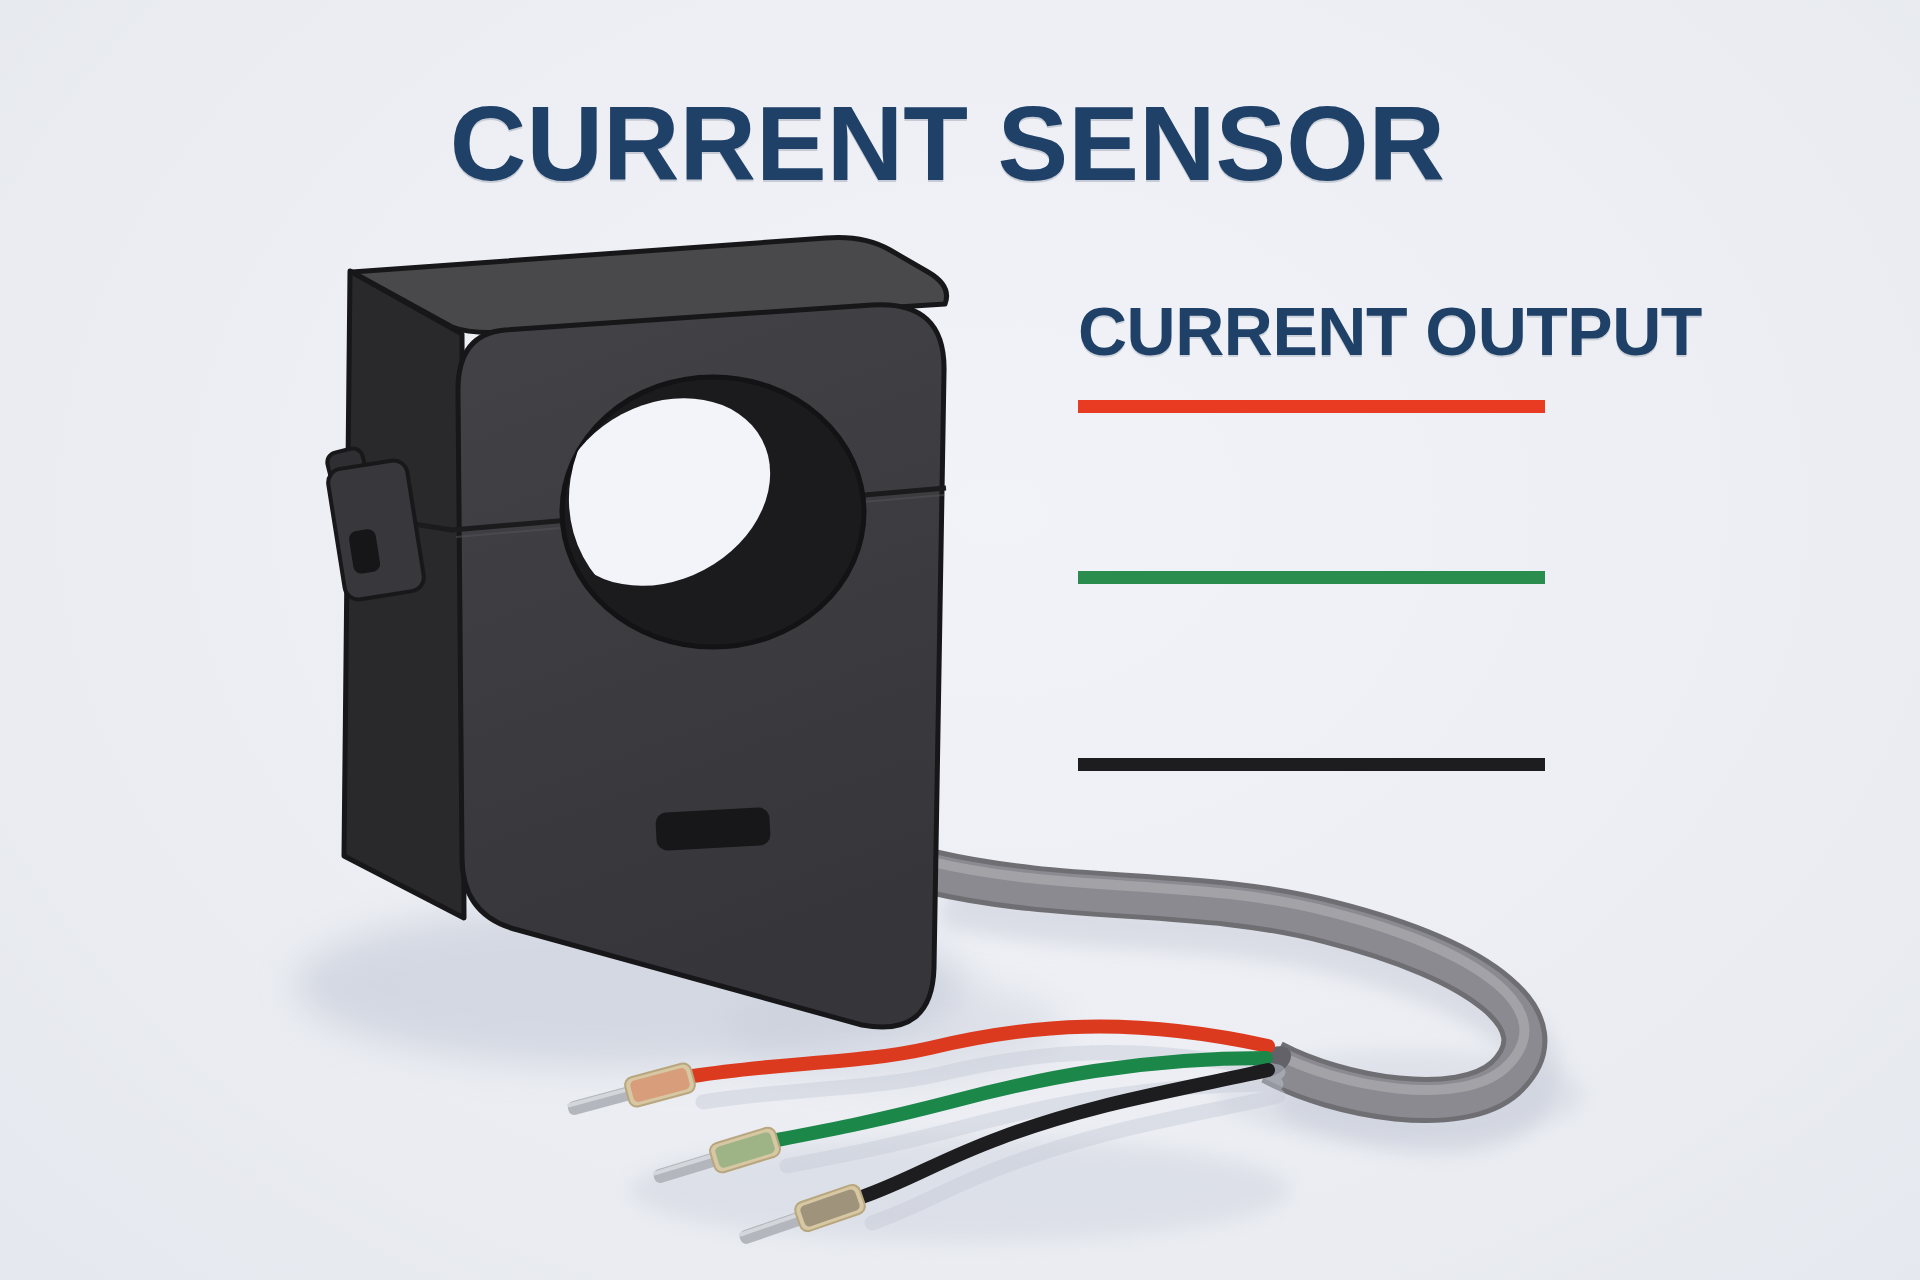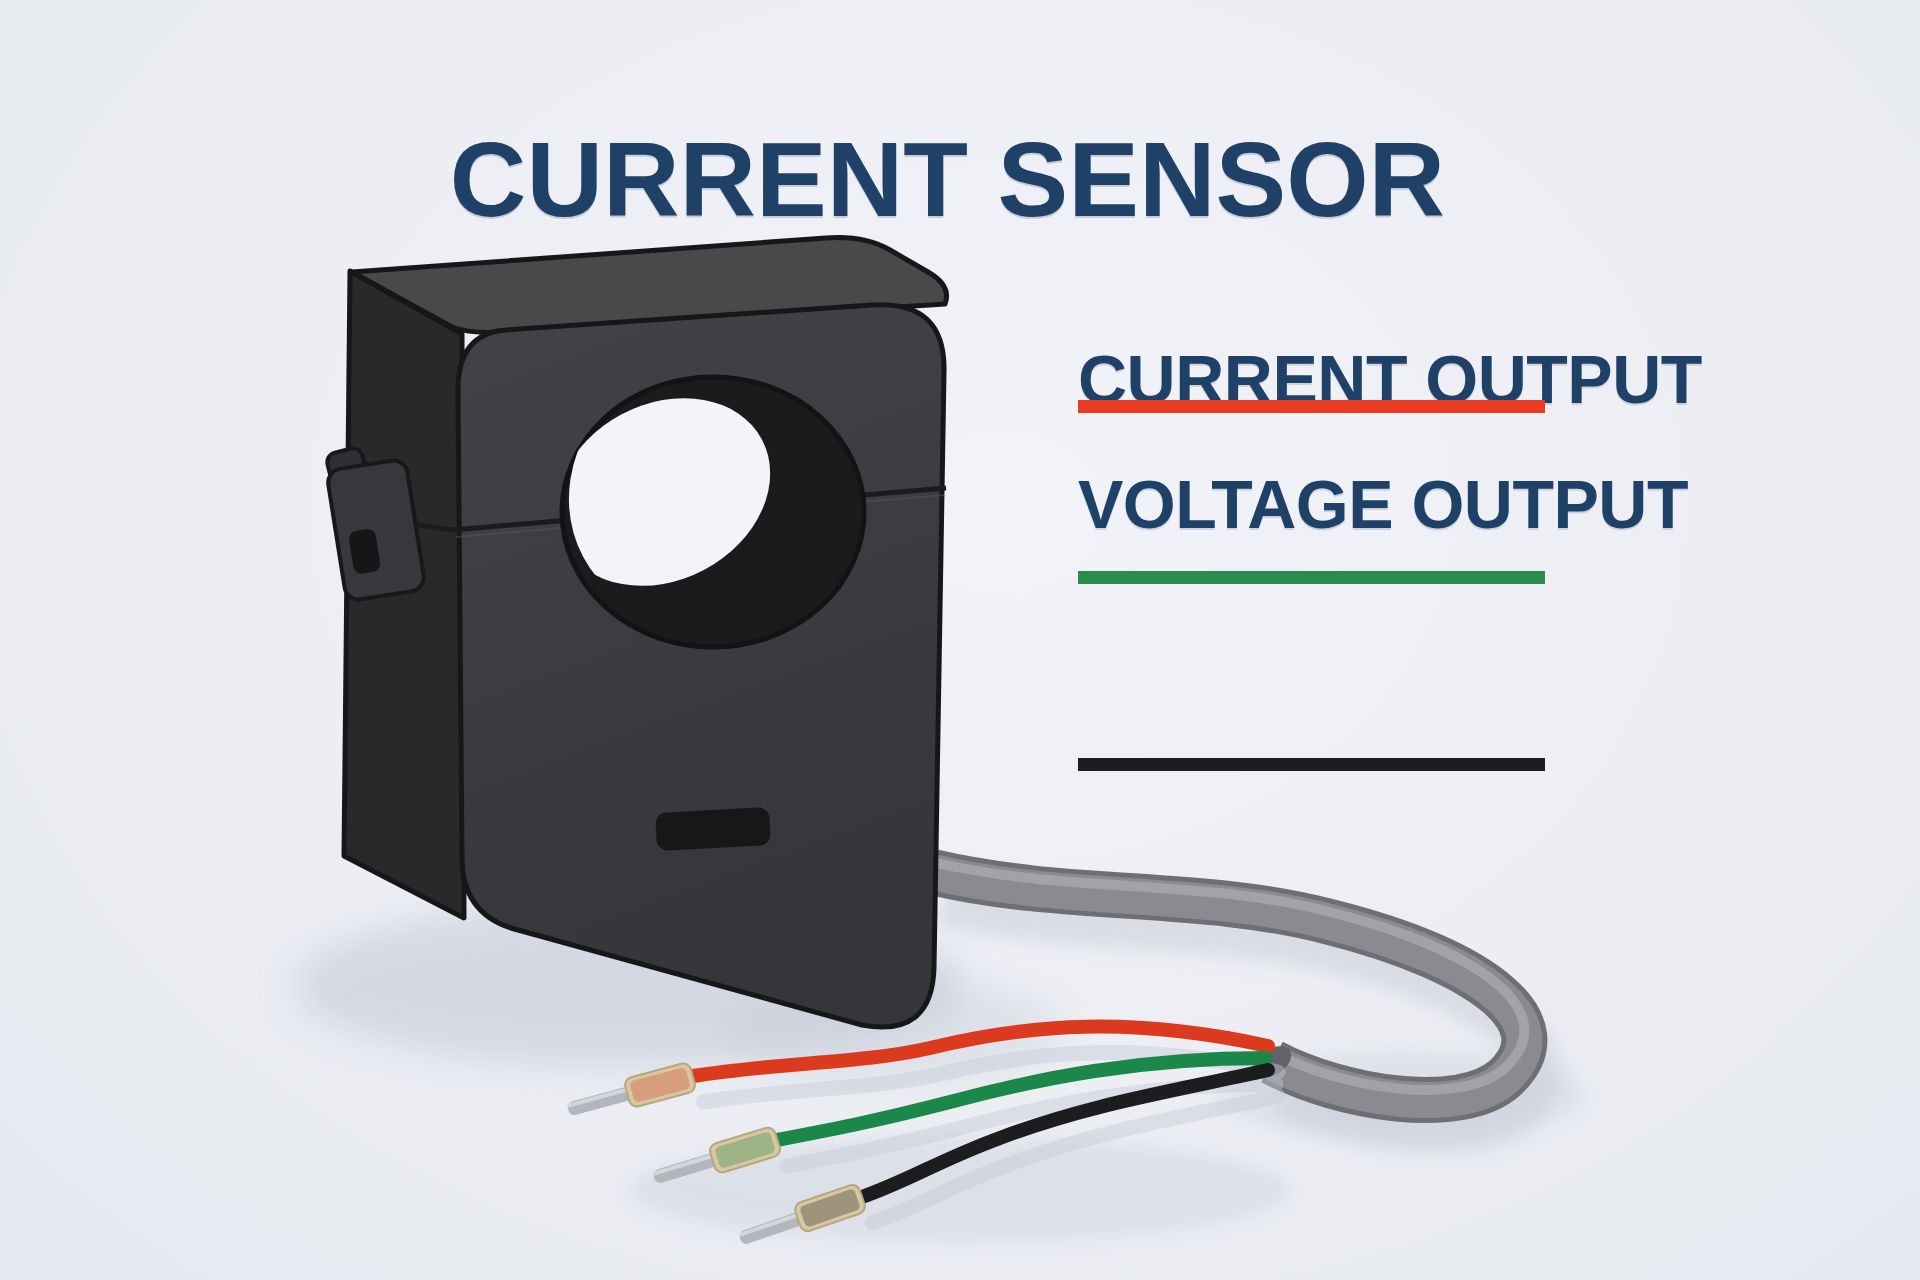--- a/index.html
+++ b/index.html
@@ -7,21 +7,20 @@
     position:relative;width:1920px;height:1280px;overflow:hidden;
     background:radial-gradient(ellipse at 52% 40%, #f1f3f8 0%, #eceef3 55%, #e5e8ee 100%);
     font-family:"Liberation Sans", sans-serif;
   }
   .art{position:absolute;inset:0;}
   .page-title{
     position:absolute;top:90px;left:0;width:1895px;text-align:center;
     font-size:106px;font-weight:bold;letter-spacing:0px;line-height:1;
     text-shadow:0 2px 0 rgba(20,40,70,0.18);
     white-space:nowrap;
-    margin-top:36px;
   }
   .legend-label{
     position:absolute;left:1078px;font-size:68px;font-weight:bold;
     letter-spacing:-0.5px;line-height:1;white-space:nowrap;
     text-shadow:0 2px 0 rgba(20,40,70,0.15);
   }
   .legend-label.l1{top:297px;}
   .legend-label.l2{top:470px;}
   .legend-label.l3{top:650px;}
   .legend-bar{position:absolute;left:1078px;width:467px;height:13px;}
@@ -122,21 +121,20 @@
         <ellipse cx="713" cy="512" rx="151" ry="135" fill="#1b1b1e" stroke="#131316" stroke-width="5"></ellipse>
         <ellipse cx="663" cy="492" rx="112" ry="88" transform="rotate(-28 663 492)" fill="#f2f4f9" clip-path="url(#boreClip)"></ellipse>
       </g>
 
       <rect x="656" y="810" width="114" height="38" rx="11" transform="rotate(-3 713 829)" fill="#17171a"></rect>
     </g>
   </svg>
 
   <div class="page-title" style="color: rgb(31, 65, 104);">CURRENT SENSOR</div>
 
-  <div class="legend-label l1" style="color: rgb(31, 65, 104); margin-top: 48px;">CURRENT OUTPUT</div>
+  <div class="legend-label l1" style="color: rgb(31, 65, 104);">CURRENT OUTPUT</div>
   <div class="legend-bar b1" style="background-color: rgb(232, 59, 33);"></div>
 
-  <div class="legend-label l2" style="color: rgb(31, 65, 104);">VOLTAGE OUTPUT</div>
   <div class="legend-bar b2" style="background-color: rgb(42, 140, 77);"></div>
 
   <div class="legend-bar b3" style="background-color: rgb(29, 29, 32);"></div>
 
 </div>
 
 </body></html>

